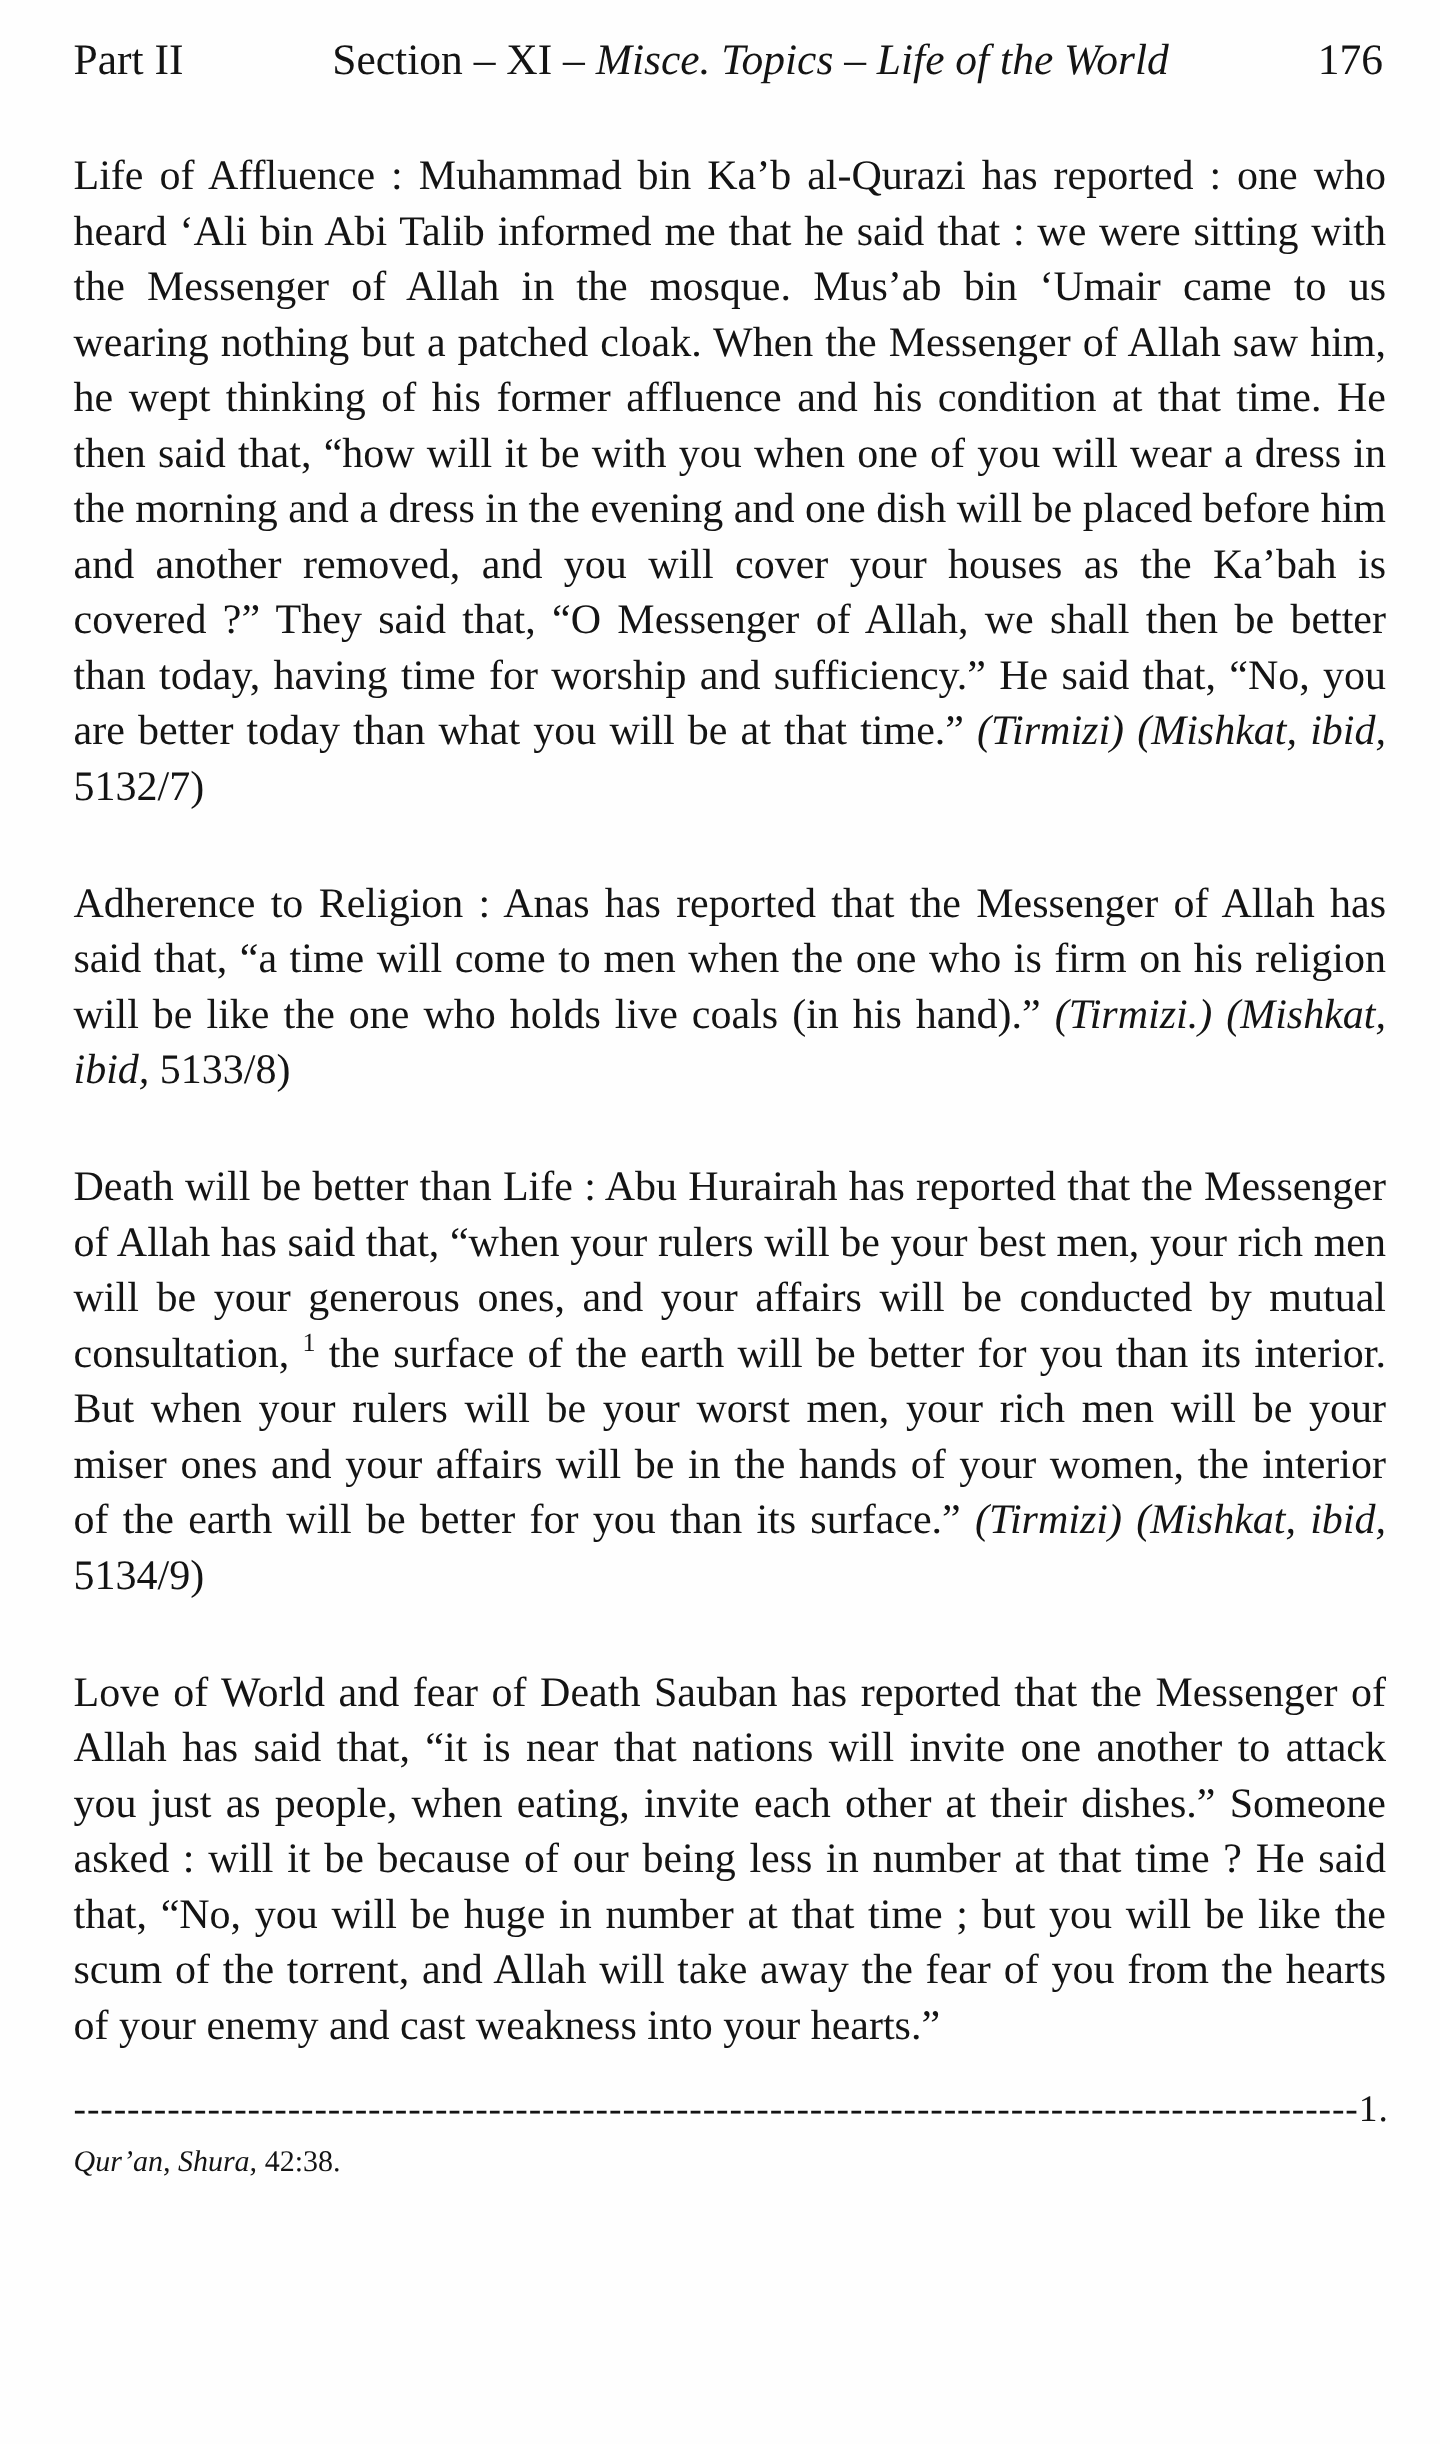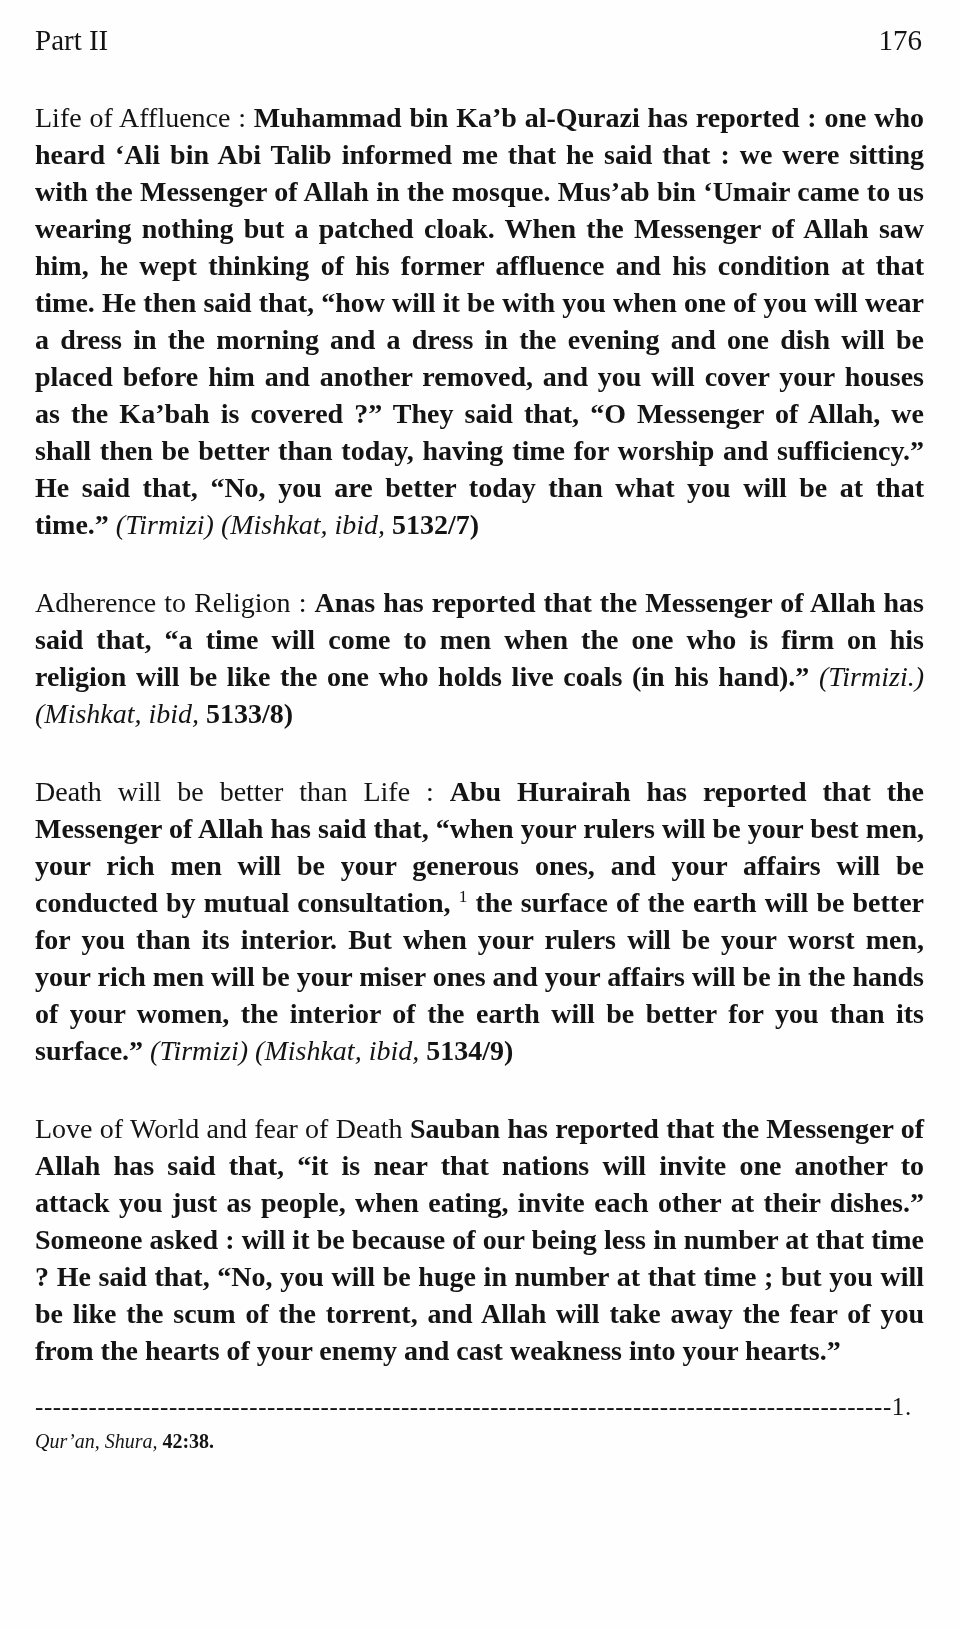--- a/index.html
+++ b/index.html
@@ -7,39 +7,39 @@
   body {
     width: 960px;
     height: 1629px;
     overflow: hidden;
     font-family: "Liberation Serif", "DejaVu Serif", serif;
     color: #141414;
   }
   .sheet {
     width: 960px;
     height: 1629px;
-    padding: 22px 36px 0 35px;
+    padding: 22px 36px 0 49px;
     background: #fefefe;
   }
   .header {
     display: flex;
     justify-content: space-between;
     align-items: baseline;
     font-size: 29px;
     line-height: 36px;
     padding-right: 2px;
   }
   .page-body { margin-top: 18px; }
   .para {
     font-size: 28px;
     line-height: 37px;
     text-align: justify;
     margin-top: 41px;
   }
-  .run-n { font-style: normal; font-weight: bold; }
+  .run-n { font-style: normal; font-weight: normal; }
   .run-b { font-weight: normal; }
   .run-i { font-style: italic; }
   sup {
     font-size: 0.62em;
     vertical-align: super;
     line-height: 0;
   }
   .footnote { margin-top: 24px; }
   .fn-sep {
     font-size: 25px;
@@ -54,20 +54,21 @@
     margin-top: 3px;
   }
 </style>
 </head>
 <body>
 
 <div class="sheet">
 
   <div class="header">
     <span>Part II</span>
+    <span><span>Section – XI – </span><span class="run-i">Misce. Topics – Life of the World</span></span>
     <span>176</span>
   </div>
 
   <div class="page-body">
       <p class="para"><span class="run-b">Life of Affluence : </span><span class="run-n">Muhammad bin Ka’b al-Qurazi  has reported : one who heard ‘Ali bin Abi Talib informed me that he said that : we were sitting with the Messenger of Allah in the mosque. Mus’ab bin ‘Umair came to us wearing nothing but a patched cloak. When the Messenger of Allah saw him, he wept thinking of his former affluence and his condition at that time. He then said that, “how will it be with you when one of you will wear a dress in the morning and a dress in the evening and one dish will be placed before him and another removed, and you will cover your houses as the Ka’bah is covered ?” They said that, “O Messenger of Allah, we shall then be better than today, having time for worship and  sufficiency.” He said that, “No, you are better today than what you will be at that time.” </span><span class="run-i">(Tirmizi) (Mishkat, ibid, </span><span class="run-n">5132/7)</span></p>
       <p class="para"><span class="run-b">Adherence to Religion : </span><span class="run-n">Anas has reported that the Messenger of Allah has said that, “a time will come to men when the one who is firm on his religion will be like the one who holds live coals (in his hand).” </span><span class="run-i">(Tirmizi.) (Mishkat, ibid, </span><span class="run-n">5133/8)</span></p>
       <p class="para"><span class="run-b">Death will be better than Life : </span><span class="run-n">Abu Hurairah has reported that the Messenger of Allah has said that, “when your rulers will be your best men, your rich men will be your generous ones, and your affairs will be conducted by mutual consultation, </span><sup>1</sup><span class="run-n"> the surface of the earth will be better for you than its interior. But when your rulers will be your worst men, your rich men will be your miser ones and your affairs will be in the hands of your women, the interior of the earth will be better for you than its surface.” </span><span class="run-i">(Tirmizi) (Mishkat, ibid, </span><span class="run-n">5134/9)</span></p>
       <p class="para"><span class="run-b">Love of World and fear of Death </span><span class="run-n">Sauban has reported that the Messenger of Allah has said that, “it is near that nations will invite one another to attack you just as people, when eating, invite each other at their dishes.” Someone asked : will it be because of our being less in number at that time ? He said that, “No, you will be huge in number at  that  time ; but  you  will  be  like  the scum of the torrent, and Allah will take away the fear of you from the hearts of your enemy and cast weakness into your hearts.”</span></p>
     </div>
 

